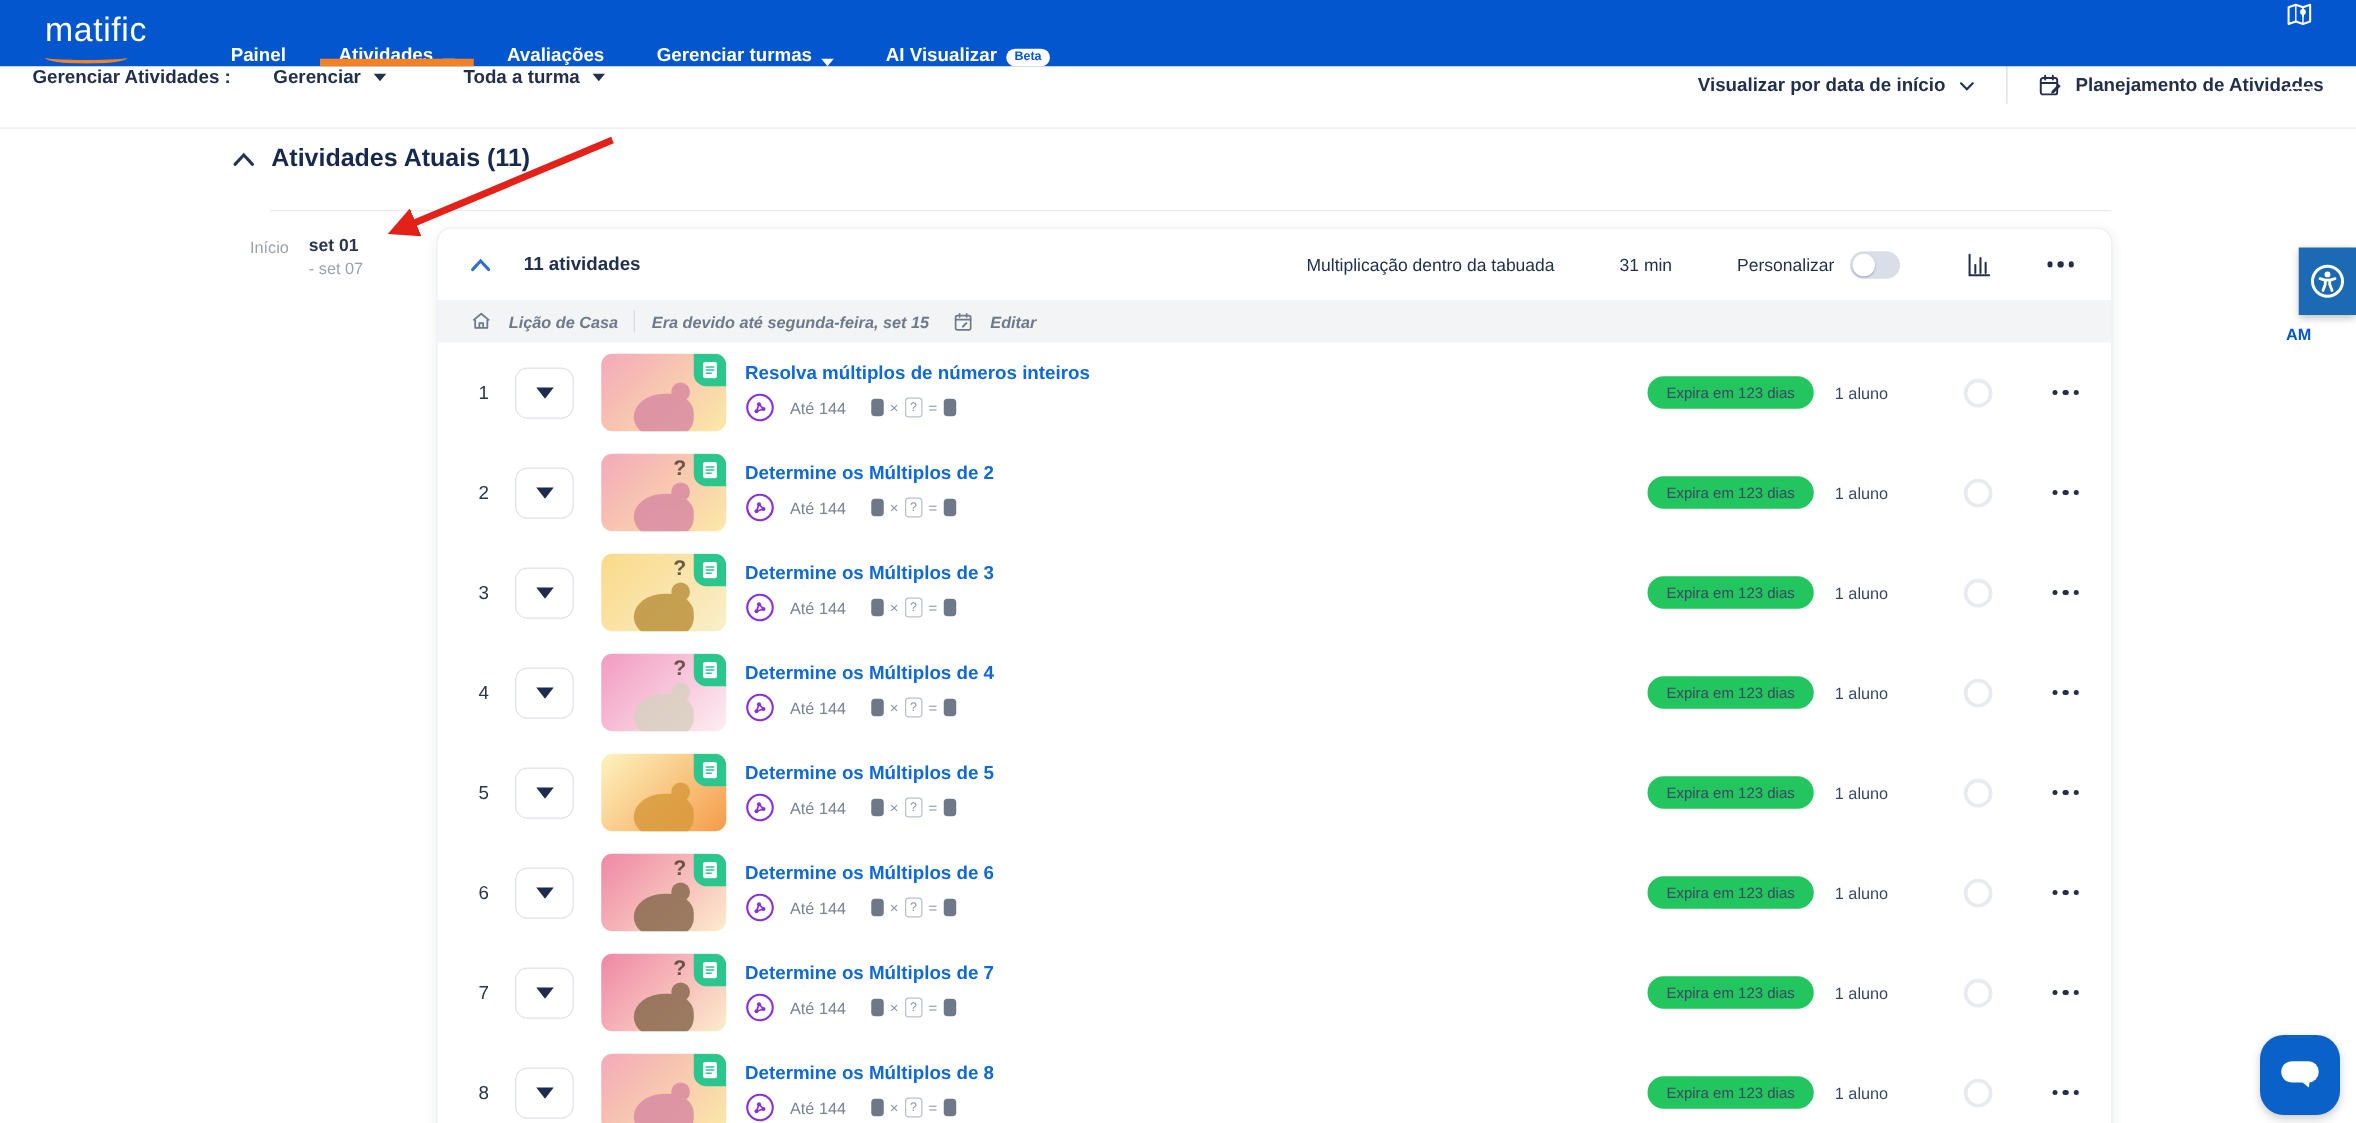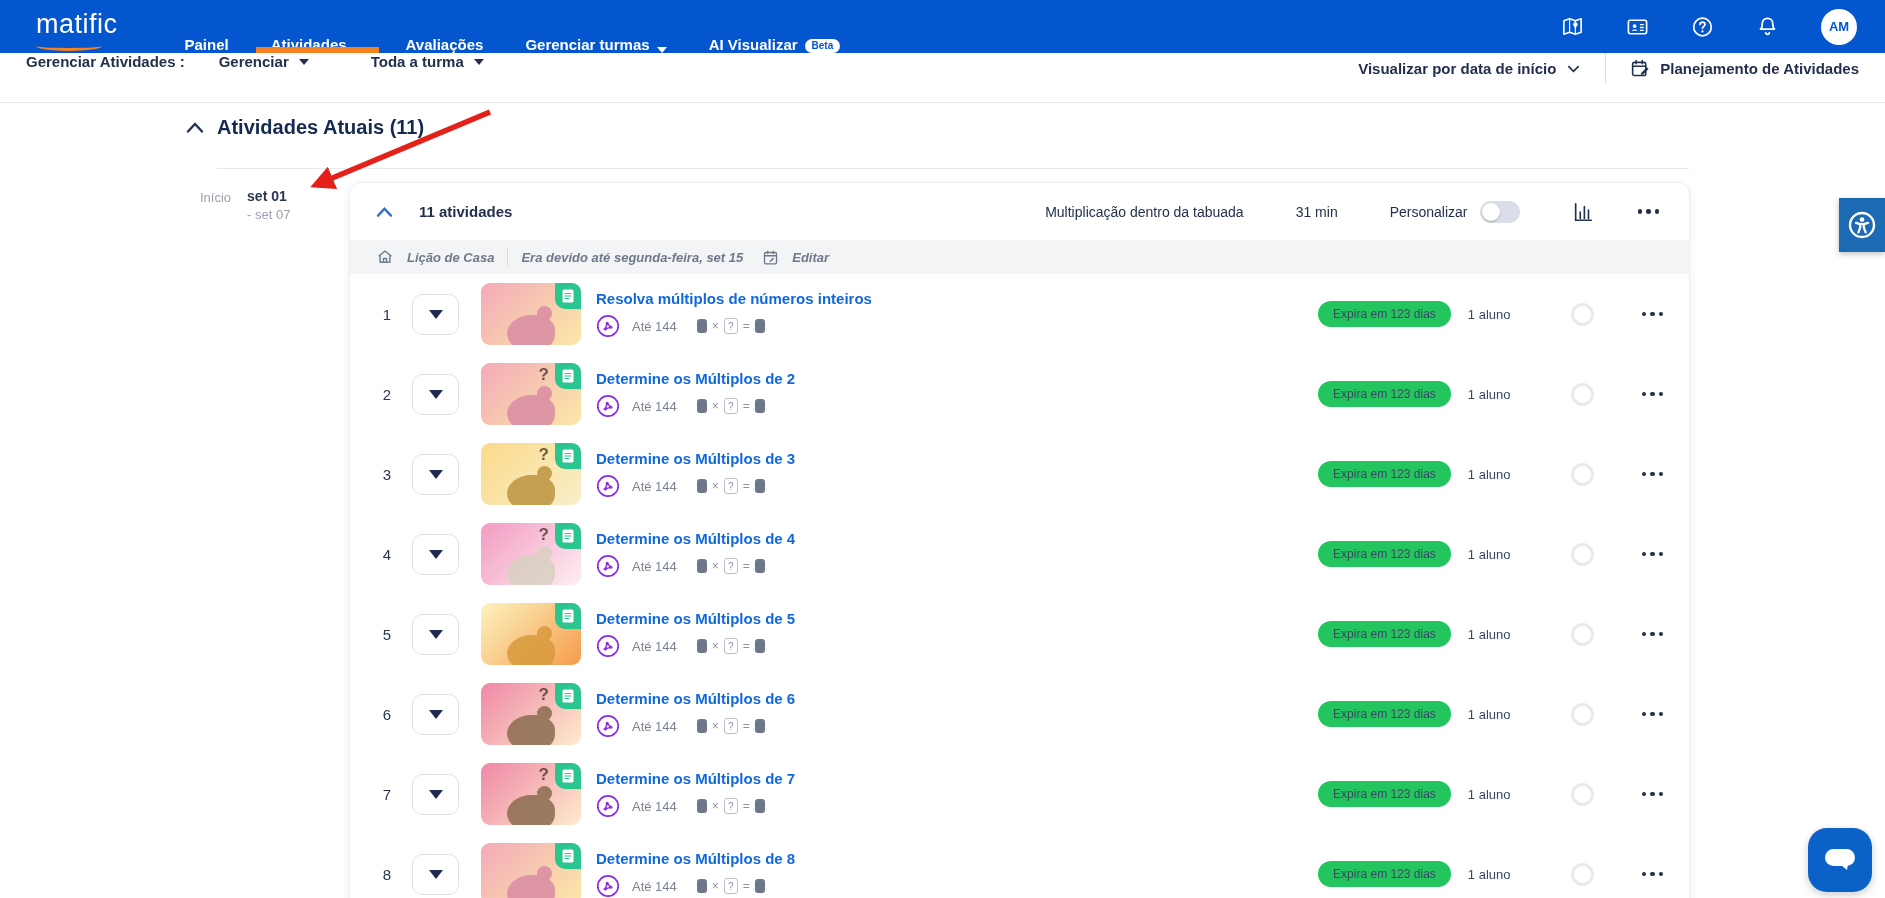--- a/index.html
+++ b/index.html
@@ -15,21 +15,21 @@
     border-bottom:3px solid #f58220; border-radius:50%; }
   .nav-items { display:flex; align-items:stretch; margin-left:46px; }
   .nav-item { display:flex; align-items:flex-end; gap:7px; padding:0 21px; font-size:15px;
     font-weight:bold; cursor:pointer; position:relative; white-space:nowrap; }
   .nav-item.active::after { content:""; position:absolute; left:6px; right:6px; bottom:0;
     height:6px; background:#f58220; }
   .caret-down { width:0; height:0; border-left:5px solid transparent; border-right:5px solid transparent;
     border-top:6px solid #fff; display:inline-block; }
   .beta-badge { background:#fff; color:#0456cf; font-size:10px; font-weight:bold;
     border-radius:9px; padding:2px 7px; line-height:1; }
-  .nav-right { margin-left:auto; display:flex; align-items:center; gap:42px; margin-right:28px; }
+  .nav-right { margin-left:auto; display:flex; align-items:center; gap:42px; margin-right:28px;flex-direction:column; }
   .nav-icon { width:23px; height:23px; display:flex; align-items:center; justify-content:center; cursor:pointer; }
   .avatar { width:36px; height:36px; border-radius:50%; background:#fff; color:#0456cf;
     font-weight:bold; font-size:13px; display:flex; align-items:center; justify-content:center; cursor:pointer; }
 
   
   .toolbar { position:absolute; top:53px; left:0; right:0; height:50px; background:#fff;
     border-bottom:1px solid #e8eaef; display:flex; align-items:flex-start; padding:0 26px;
     color:#23304d; font-size:15px; z-index:20; }
   .toolbar-label { font-weight:bold; }
   .dd { display:flex; align-items:center; gap:10px; font-weight:bold; cursor:pointer; }

